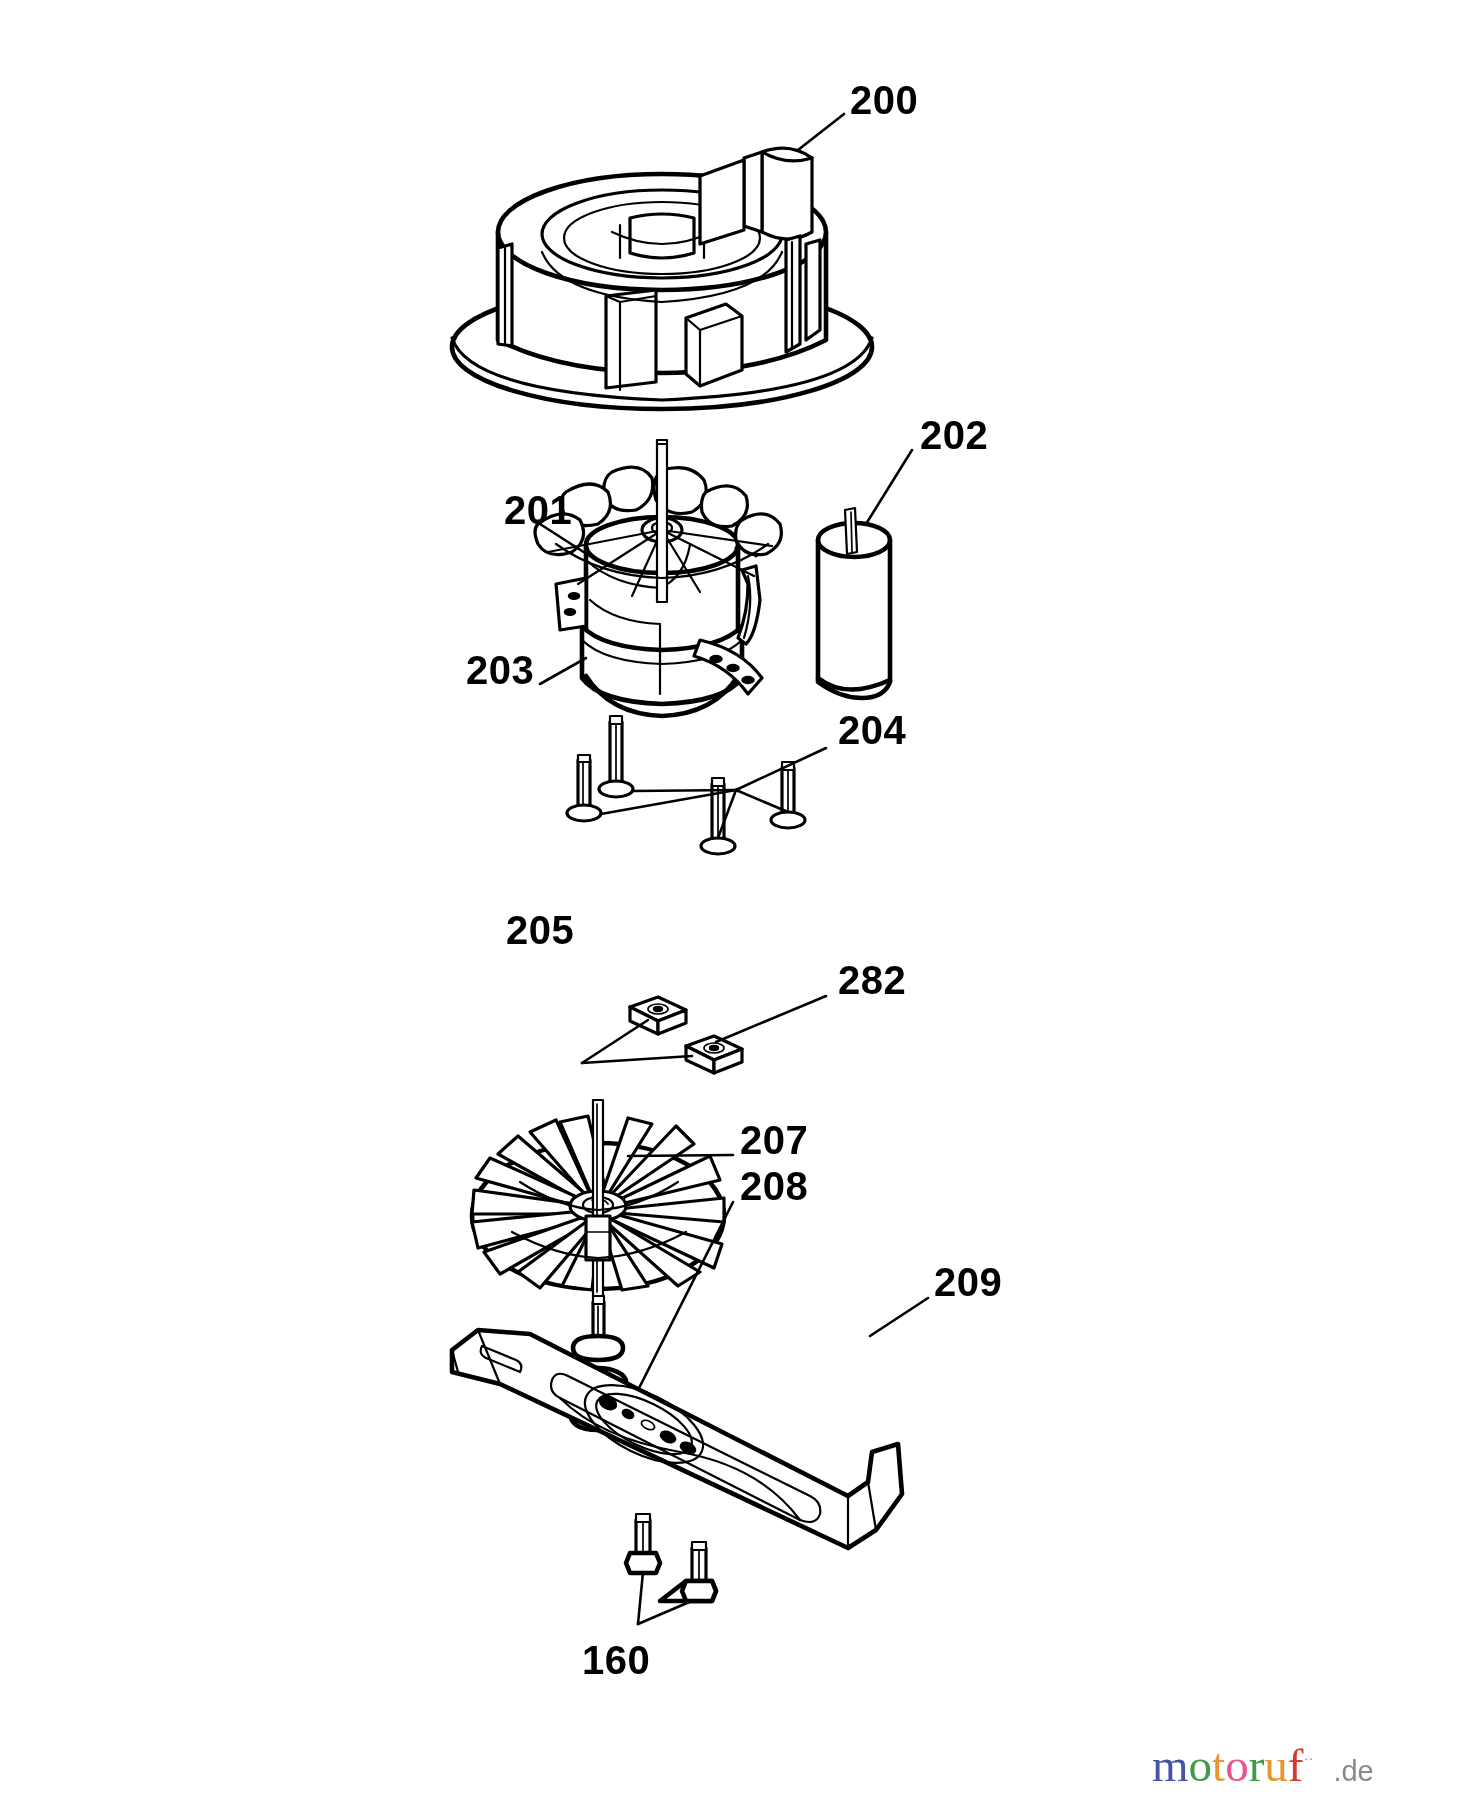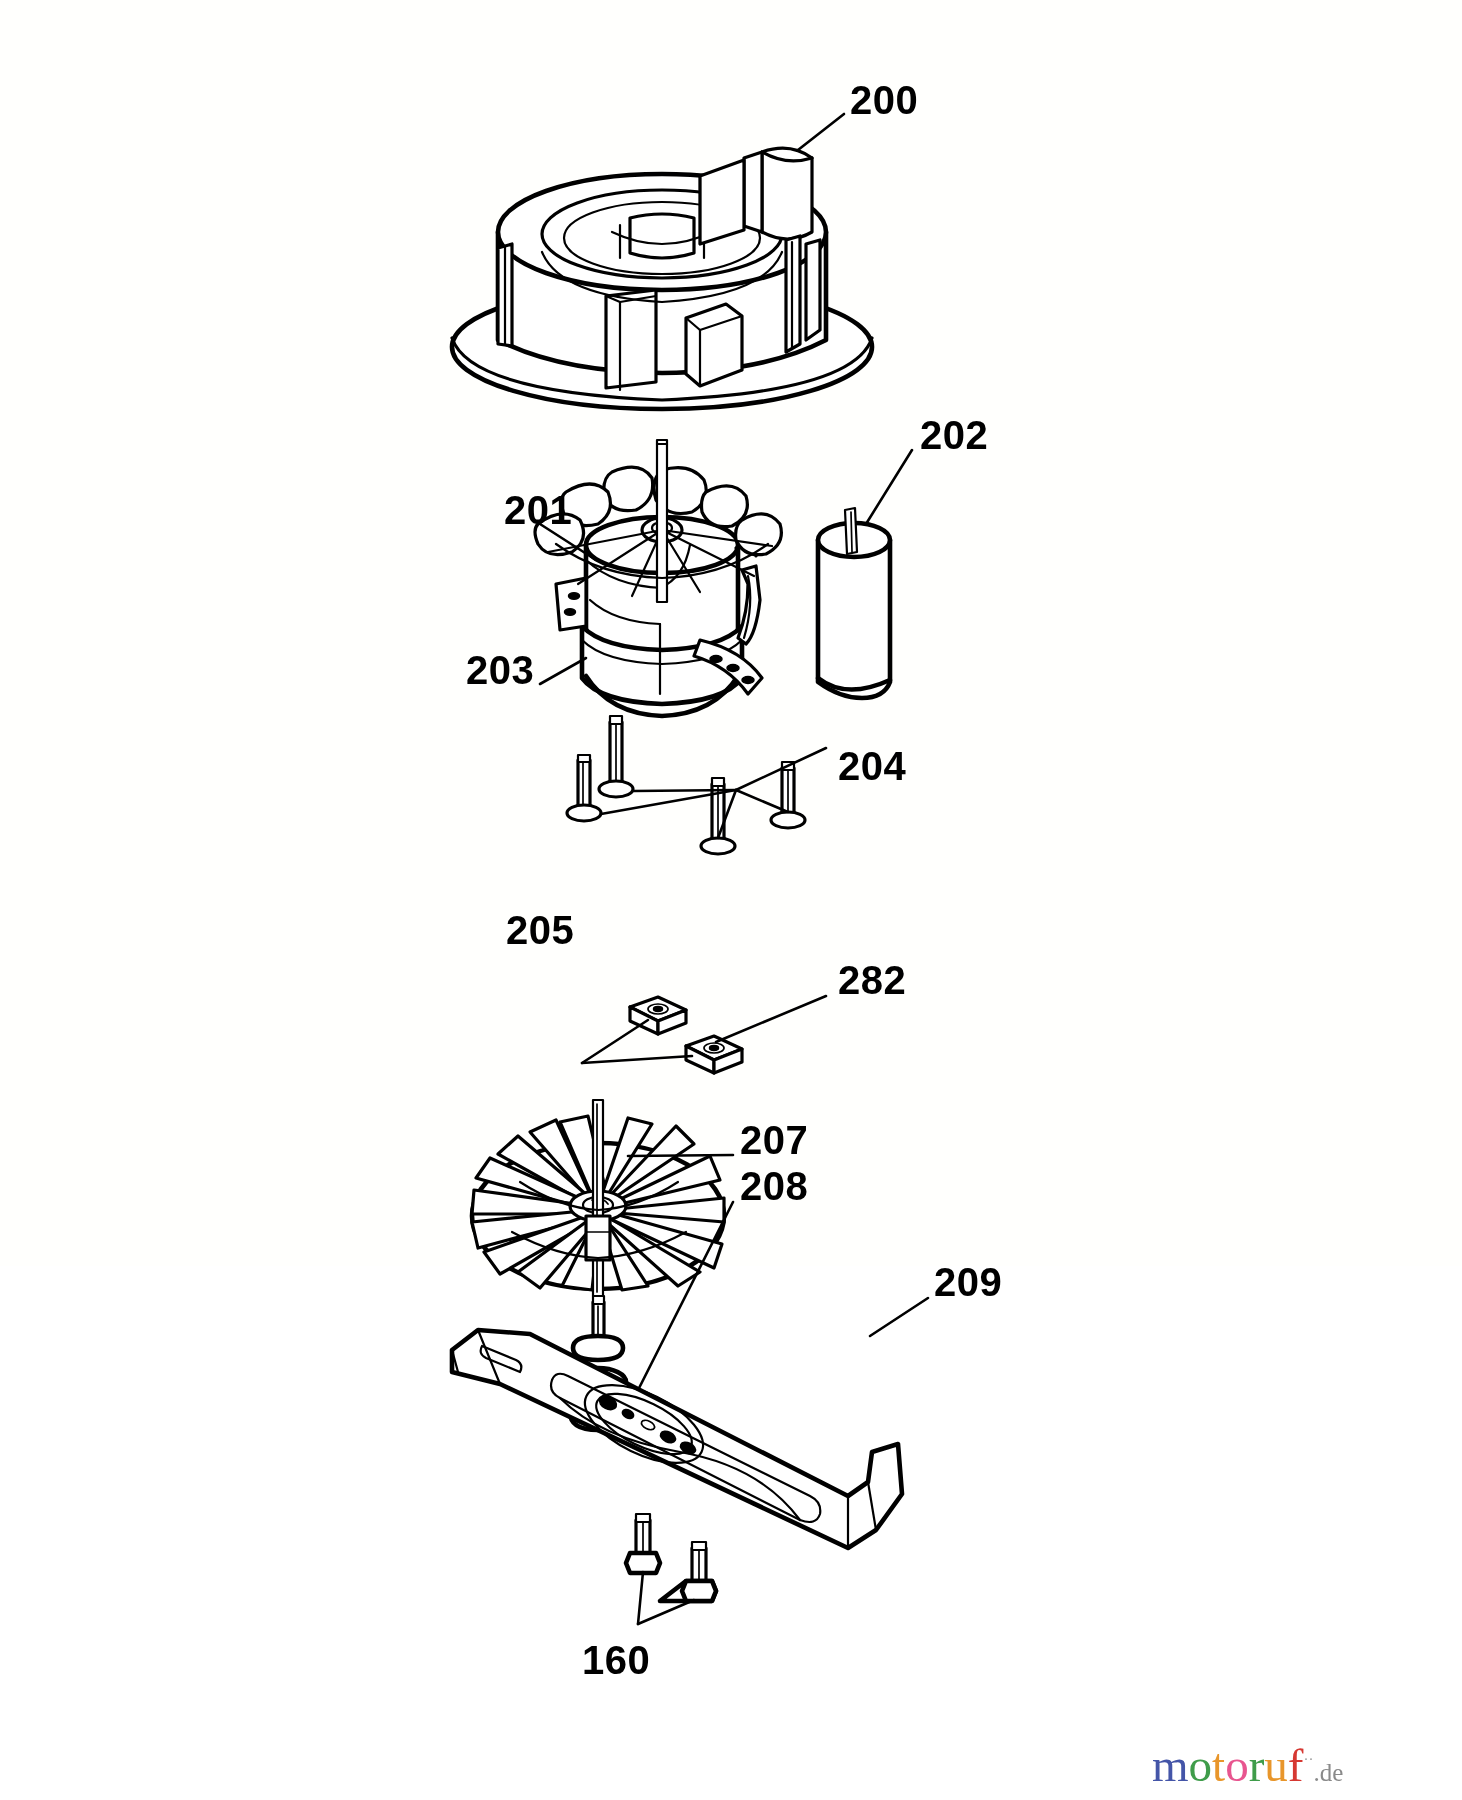--- a/index.html
+++ b/index.html
@@ -55,23 +55,24 @@
     left: 1152px;
     top: 1742px;
     font-family: "Liberation Serif", serif;
     font-size: 47px;
     line-height: 1;
     white-space: nowrap;
     user-select: none;
   }
   #brand-logo .lt { font-weight: normal; }
   #brand-logo .suffix {
-    font-size: 25px;
+    font-size: 29px;
     color: #8a8a8a;
-    font-family: Liberation Serif, serif;
+    font-family: Liberation Sans, sans-serif;
+    margin-left: 20px;
   }
   #brand-logo .dots {
     font-size: 15px;
     vertical-align: super;
     color: #9a9a9a;
   }
 </style>
 </head>
 <body>
 
@@ -361,21 +362,21 @@
       <path class="leader" d="M912 450 L866 524"></path>
       <path class="leader" d="M540 684 L586 658"></path>
     </g>
 
   </svg>
 
   <div class="callout" style="left:850px; top:80px;">200</div>
   <div class="callout" style="left:468px; top:490px;margin-left:36px;">201</div>
   <div class="callout" style="left:920px; top:415px;">202</div>
   <div class="callout" style="left:466px; top:650px;">203</div>
-  <div class="callout" style="left:838px; top:710px;margin-top:36px;">204</div>
+  <div class="callout" style="left:838px; top:710px;">204</div>
   <div class="callout" style="left:506px; top:910px;">205</div>
   <div class="callout" style="left:838px; top:960px;">282</div>
   <div class="callout" style="left:740px; top:1120px;">207</div>
   <div class="callout" style="left:740px; top:1166px;">208</div>
   <div class="callout" style="left:934px; top:1262px;">209</div>
   <div class="callout" style="left:582px; top:1640px;">160</div>
 
   <div id="brand-logo">
     <span class="lt" style="color: rgb(68, 85, 168);">m</span><span class="lt" style="color: rgb(63, 156, 74);">o</span><span class="lt" style="color: rgb(232, 150, 43);">t</span><span class="lt" style="color: rgb(232, 85, 143);">o</span><span class="lt" style="color: rgb(63, 156, 74);">r</span><span class="lt" style="color: rgb(232, 150, 43);">u</span><span class="lt" style="color: rgb(214, 56, 50);">f</span><span class="dots">··</span><span class="suffix" style="color: rgb(138, 138, 138);">.de</span>
   </div>

